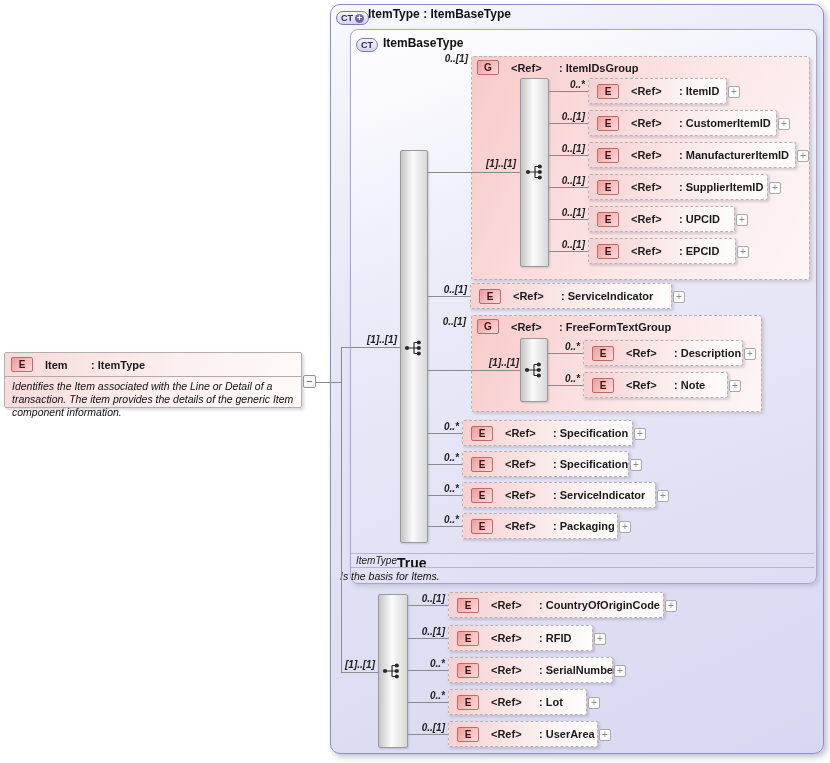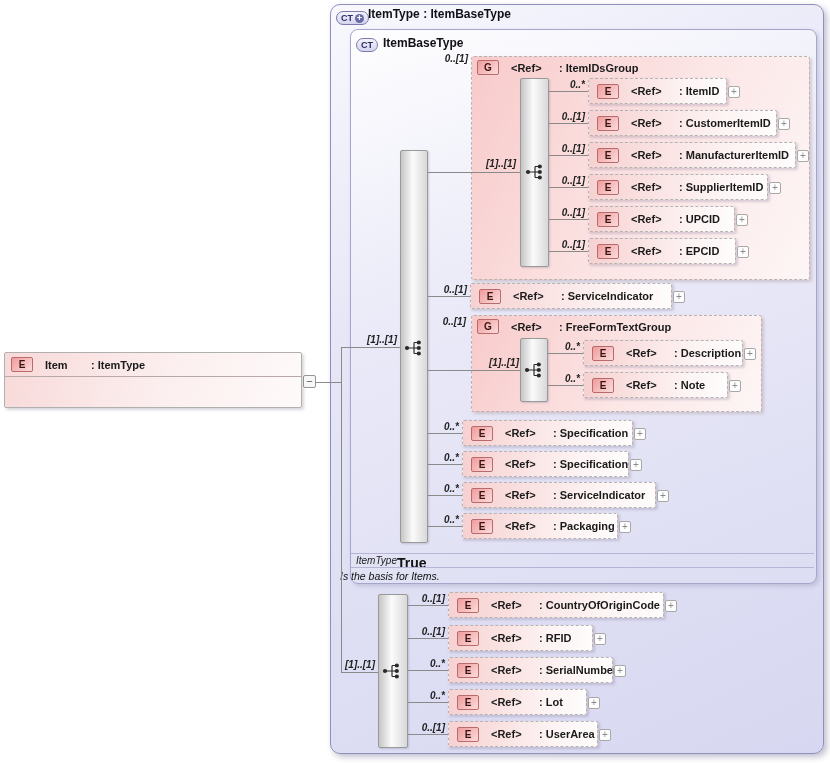--- a/index.html
+++ b/index.html
@@ -288,16 +288,17 @@
   <div class="abs card" style="right:385px;top:658px;">0..*</div>
   <div class="abs card" style="right:385px;top:690px;">0..*</div>
   <div class="abs card" style="right:385px;top:722px;">0..[1]</div>
 
   <div class="abs item-box">
     <div style="display:flex;align-items:center;height:23px;border-bottom:1px solid #b8a8a8;padding-left:6px;">
       <span class="badge">E</span>
       <span class="nm" style="width:46px;flex:0 0 46px;">Item</span>
       <span class="nm">: ItemType</span>
     </div>
+    <div class="doc" style="padding:3px 7px 0 7px;">Identifies the Item associated with the Line or Detail of a transaction. The item provides the details of the generic Item component information.</div>
   </div>
   <div class="abs minusbox">−</div>
 
 </div>
 
 </body></html>

